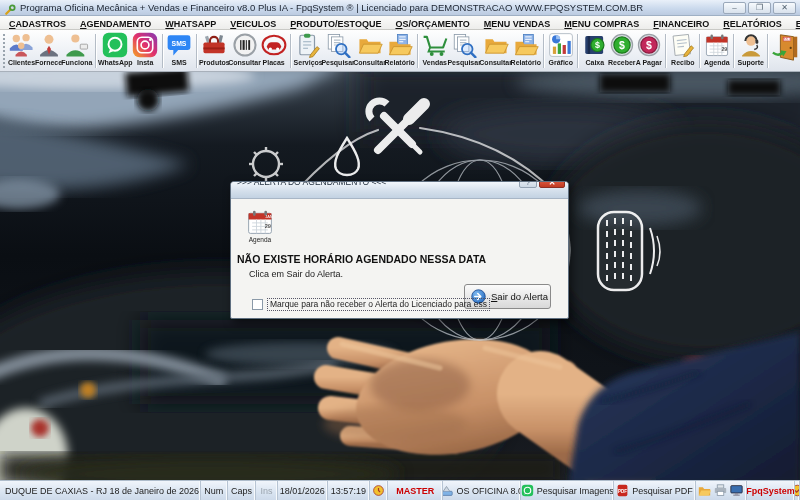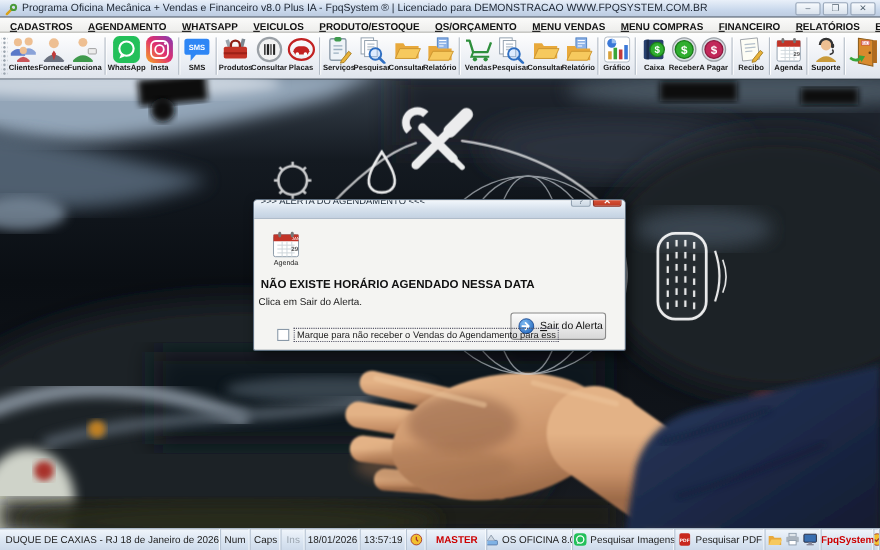--- a/index.html
+++ b/index.html
@@ -40,21 +40,21 @@
   .dlg-title { flex:1; font-size:8.5px; color:#23303e; white-space:nowrap; }
   .dlg-btn { height:12px; border-radius:2px; font-size:8px; line-height:11px; text-align:center; margin-left:2px; }
   .dlg-help { width:18px; border:1px solid #93a2b2; background:linear-gradient(#f4f8fc,#ccd8e4); color:#5a6a7a; }
   .dlg-close { width:26px; border:1px solid #8c2f23; background:linear-gradient(#f2a089,#d9543a 45%,#c03a22); color:#fff; font-weight:bold; }
   .dlg-body { position:relative; height:121px; }
   .dlg-cal { position:absolute; left:13px; top:9px; width:32px; text-align:center; }
   .dlg-cal svg { width:30px; height:28px; display:block; margin:0 auto; }
   .dlg-cal-lbl { font-size:6.5px; color:#222; line-height:7px; }
   .dlg-heading { position:absolute; left:49px; top:13px; font-size:15px; font-weight:bold; color:#2e2ec0; letter-spacing:.3px; white-space:nowrap; }
   .dlg-msg { position:absolute; left:6px; top:54px; font-size:10.5px; font-weight:bold; color:#111; white-space:nowrap; }
-  .dlg-submsg { position:absolute; left:4px; top:70px; font-size:9px; color:#222; }
+  .dlg-submsg { position:absolute; left:18px; top:70px; font-size:9px; color:#222; }
   .dlg-exit-btn { position:absolute; left:233px; top:85px; width:87px; height:25px; border:1px solid #8a8a8a; border-radius:3px; background:linear-gradient(#fbfbfb,#e8e8e8 55%,#d8d8d8); display:flex; align-items:center; gap:5px; padding:0 6px; cursor:pointer; }
   .dlg-exit-btn svg { width:15px; height:15px; flex:none; }
   .dlg-exit-lbl { font-size:9.5px; color:#111; white-space:nowrap; }
   .dlg-check { position:absolute; left:21px; top:99px; display:flex; align-items:center; gap:4px; }
   .checkbox { width:11px; height:11px; background:#fff; border:1px solid #8a99a8; flex:none; }
   .dlg-check-lbl { font-size:8.5px; color:#222; border:1px dotted #556; padding:0 2px 1px; white-space:nowrap; }
   .ul-first u { text-decoration:underline; }
 
   
   .statusbar { height:20px; background:linear-gradient(#f0f5fb,#d9e4f1 60%,#cddaea); display:flex; align-items:stretch; border-top:1px solid #aebccb; font-size:9px; color:#222; }
@@ -565,21 +565,21 @@
                   <stop offset="1" stop-color="#1a5fb8"></stop>
                 </radialGradient>
               </defs>
             <circle cx="10" cy="10" r="9" fill="url(#dbg)" stroke="#11408a"></circle>
             <path d="M5 10h7M9 6l4 4-4 4" fill="none" stroke="#fff" stroke-width="2" stroke-linecap="round" stroke-linejoin="round"></path>
           </svg>
           <span class="dlg-exit-lbl ul-first"><u>S</u>air do Alerta</span>
         </div>
         <div class="dlg-check">
           <span class="checkbox"></span>
-          <span class="dlg-check-lbl">Marque para não receber o Vendas do Agendamento para ess</span>
+          <span class="dlg-check-lbl">Marque para não receber o Alerta do Licenciado para ess</span>
         </div>
       </div>
     </div>
   </div>
 
   <div class="statusbar">
     <span class="sb-panel sb-left" style="width:228px">DUQUE DE CAXIAS - RJ 18 de Janeiro de 2026 - Domingo</span>
     <span class="sb-panel" style="width:30px">Num</span>
     <span class="sb-panel" style="width:32px">Caps</span>
     <span class="sb-panel sb-dim" style="width:24px">Ins</span>

